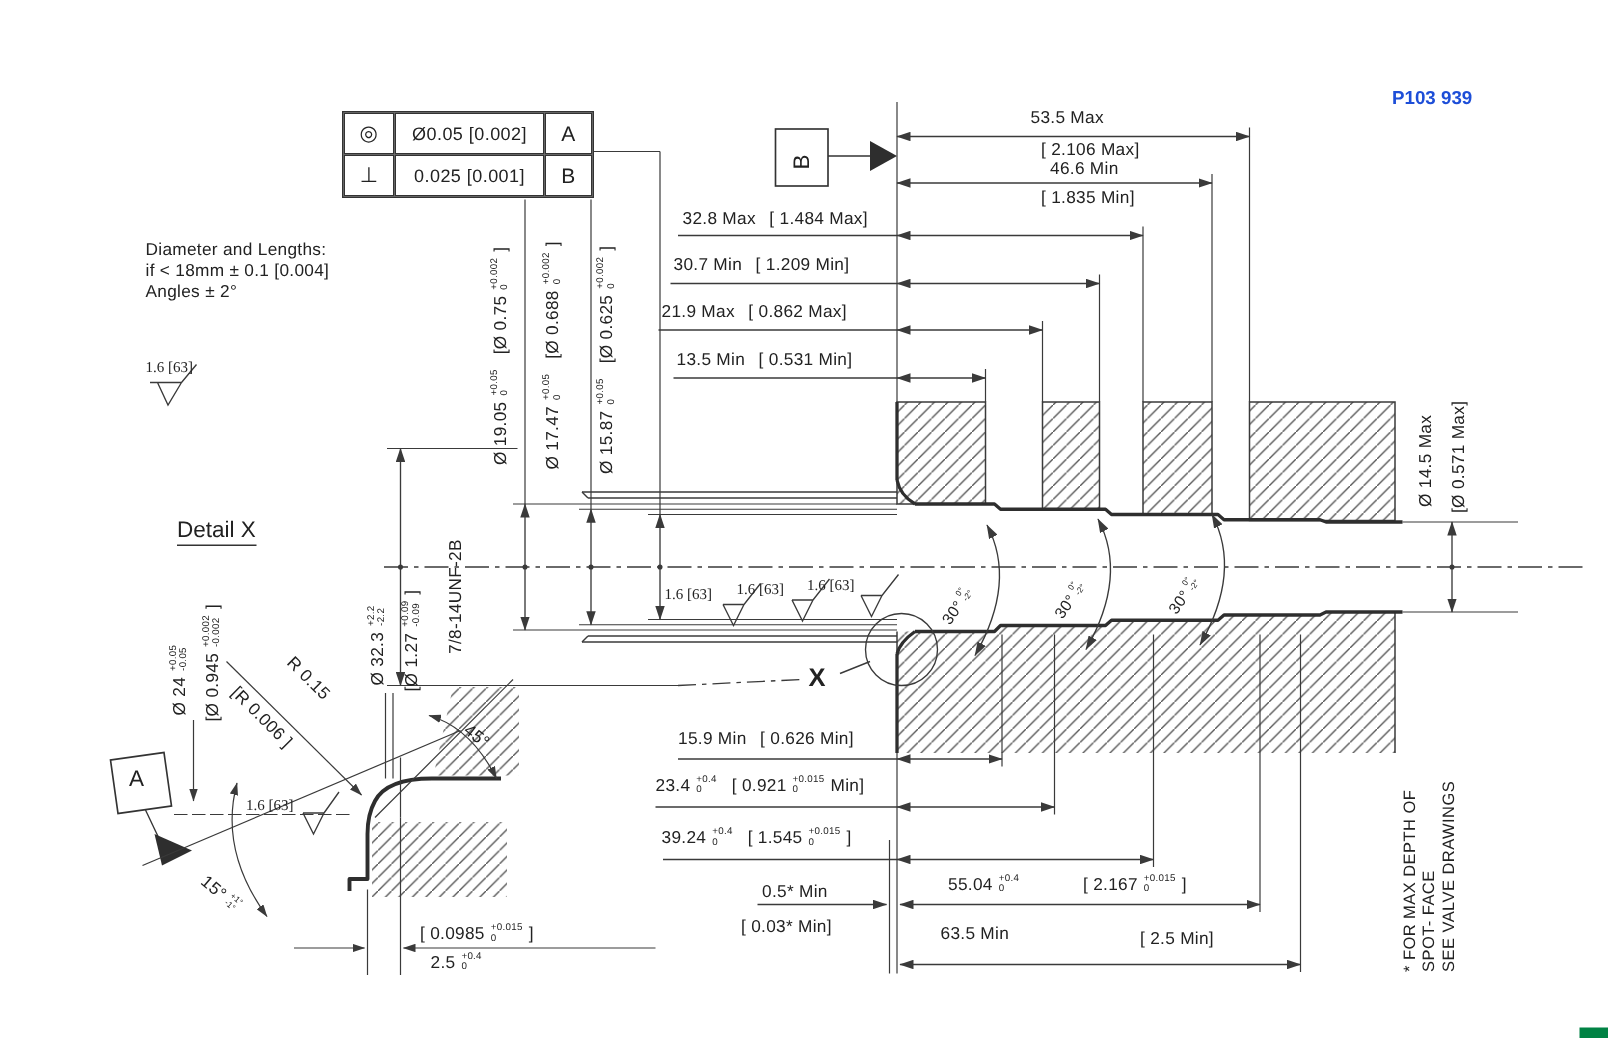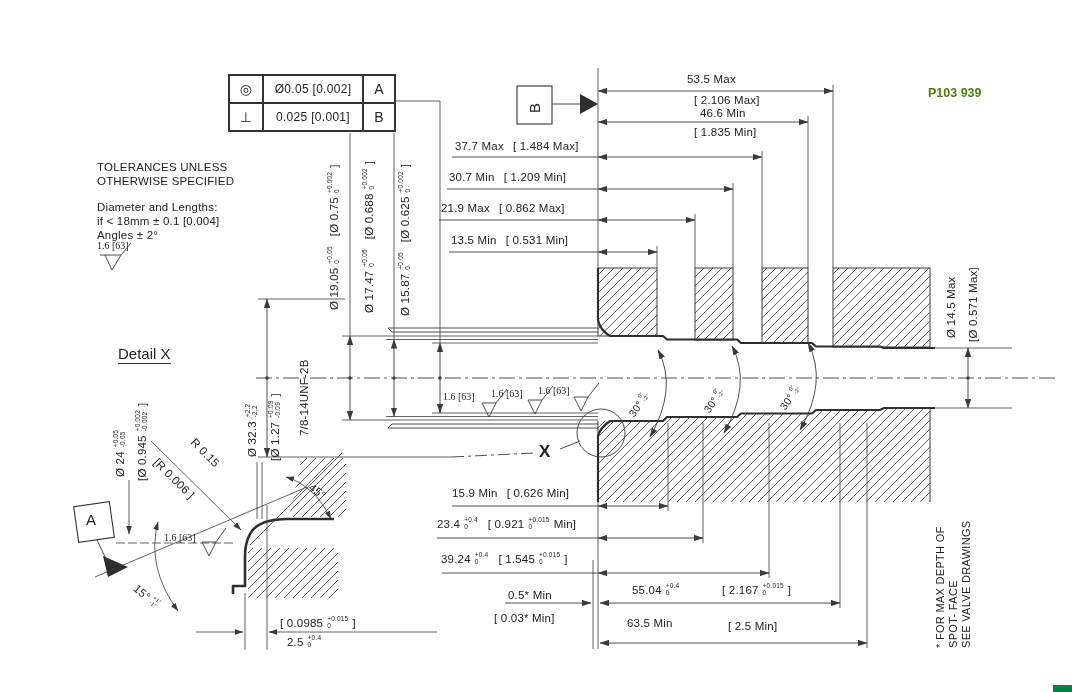--- a/index.html
+++ b/index.html
@@ -193,27 +193,23 @@
       <line x1="129" y1="480" x2="129" y2="534" marker-end="url(#ah)"></line>
       <line x1="196" y1="632" x2="243" y2="632" marker-end="url(#ah)"></line>
       <line x1="269" y1="632" x2="437" y2="632" marker-start="url(#ah)"></line>
       <path d="M151,441 L241,530" marker-end="url(#ah)"></path>
       <path d="M158,522 Q146,567 178,611" marker-start="url(#ah)" marker-end="url(#ah)"></path>
       <path d="M286,477 Q314,485 331,519" marker-start="url(#ah)" marker-end="url(#ah)"></path>
     </g>
   </g>
 </svg>
 
-<div class="abs pn" style="left:928px;top:86px;color:#4d7c0f">P103 939</div>
+<div class="abs pn" style="left:928px;top:58px;color:#1d4ed8">P103 939</div>
 
 <div class="abs notes" style="left:97px;top:160px">
-  <div class="blk">
-    <div>TOLERANCES UNLESS</div>
-    <div>OTHERWISE SPECIFIED</div>
-  </div>
   <div>Diameter and Lengths:</div>
   <div>if &lt; 18mm ± 0.1 [0.004]</div>
   <div>Angles ± 2°</div>
 </div>
 <div class="abs fin" style="left:97px;top:240px">1.6 [63]</div>
 
 <div class="fcf">
   <div class="sym">◎</div>
   <div>Ø0.05  [0.002]</div>
   <div class="dat">A</div>
@@ -231,21 +227,21 @@
 <div class="abs dim" style="left:694px;top:94px">
       <span>[ 2.106 Max]</span>
     </div>
 <div class="abs dim" style="left:700px;top:107px">
       <span>46.6 Min</span>
     </div>
 <div class="abs dim" style="left:694px;top:126px">
       <span>[ 1.835 Min]</span>
     </div>
 <div class="abs dim gap8" style="left:455px;top:140px">
-  <span>37.7 Max</span>
+  <span>32.8 Max</span>
       <span>[ 1.484 Max]</span>
     </div>
 <div class="abs dim gap8" style="left:449px;top:171px">
   <span>30.7 Min</span>
       <span>[ 1.209 Min]</span>
     </div>
 <div class="abs dim gap8" style="left:441px;top:202px">
   <span>21.9 Max</span>
       <span>[ 0.862 Max]</span>
     </div>
@@ -306,21 +302,21 @@
   <span class="tol">
         <span>+0.015</span>
         <span>0</span>
       </span>
   <span>]</span>
     </div>
 
 <div class="abs dim" style="left:627px;top:617px">
       <span>63.5 Min</span>
     </div>
-<div class="abs dim" style="left:728px;top:620px">
+<div class="abs dim" style="left:760px;top:620px">
       <span>[ 2.5 Min]</span>
     </div>
 
 <div class="abs dim rot" style="left:327px;top:310px">
   <span>Ø 19.05</span>
   <span class="tol">
         <span>+0.05</span>
         <span>0</span>
       </span>
   <span class="sp">[Ø 0.75</span>

